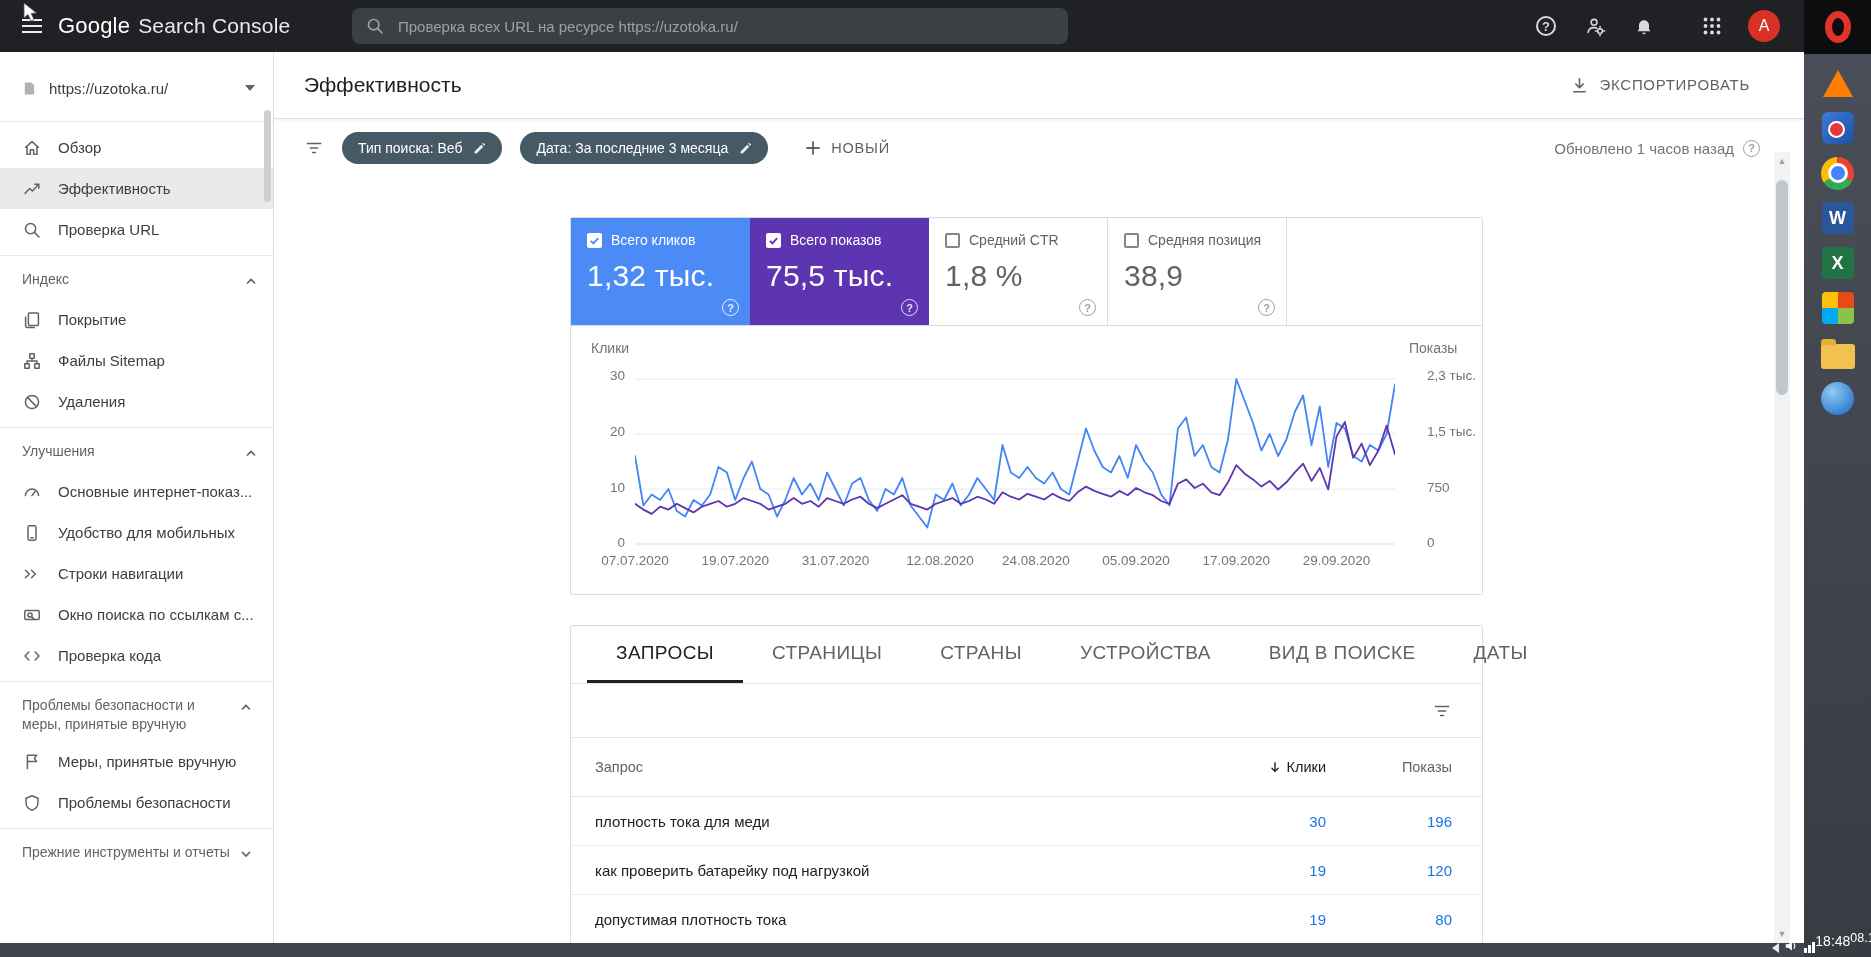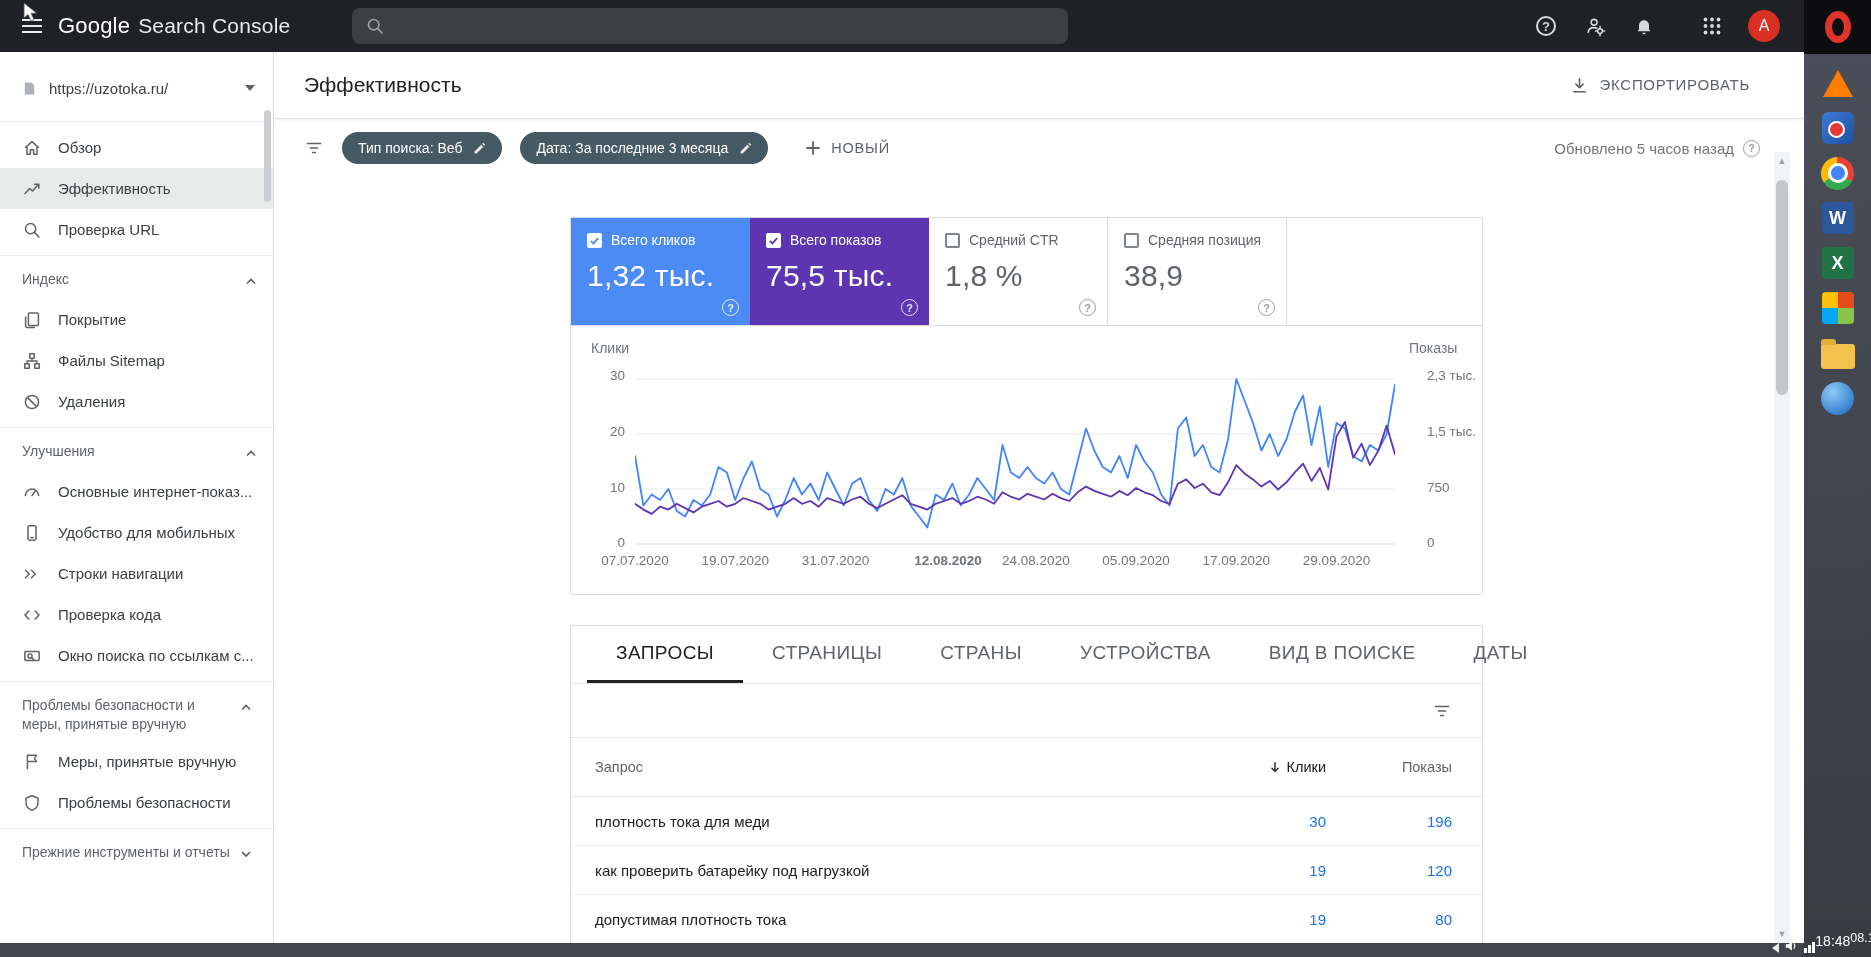--- a/index.html
+++ b/index.html
@@ -134,20 +134,21 @@
     <span class="g">Google</span>
     <span class="sc">Search Console</span>
   </div>
   <div class="search">
     <span style="display:flex;">
       <svg width="18" height="18" viewBox="0 0 18 18" fill="none" stroke="#9aa0a6" stroke-width="1.7" stroke-linecap="round">
           <circle cx="7.7" cy="7.7" r="5.2"></circle>
           <path d="M11.7 11.7 L16 16"></path>
         </svg>
     </span>
+    <input placeholder="Проверка всех URL на ресурсе https://uzotoka.ru/" style="">
   </div>
   <div class="tb-right">
     <span class="tb-ic help-circ">?</span>
     <span class="tb-ic gap28">
       <svg width="22" height="22" viewBox="0 0 24 24" fill="none" stroke="currentColor" stroke-width="1.7" stroke-linecap="round">
           <circle cx="11" cy="8" r="3.2"></circle>
           <path d="M4.5 19 C5 15.5 7.7 13.8 11 13.8 C12.2 13.8 13.2 14 14 14.4"></path>
           <circle cx="17.5" cy="17.5" r="2.6"></circle>
           <path d="M17.5 13.6 v-1.1 M17.5 21.4 v1.1 M13.6 17.5 h-1.1 M21.4 17.5 h1.1"></path>
         </svg>
@@ -283,36 +284,36 @@
     <span class="nav-icon">
       <svg width="20" height="20" viewBox="0 0 20 20" fill="none" stroke="currentColor" stroke-width="1.5" stroke-linecap="round" stroke-linejoin="round">
           <path d="M3.5 6.2 L7.3 10 L3.5 13.8"></path>
           <path d="M9.5 6.2 L13.3 10 L9.5 13.8"></path>
         </svg>
     </span>
     <span>Строки навигации</span>
   </div>
   <div class="nav-item">
     <span class="nav-icon">
-      <svg width="20" height="20" viewBox="0 0 20 20" fill="none" stroke="currentColor" stroke-width="1.5" stroke-linecap="round" stroke-linejoin="round">
-          <path d="M6.8 6 L3 10 L6.8 14"></path>
-          <path d="M13.2 6 L17 10 L13.2 14"></path>
-        </svg>
-    </span>
-    <span>Проверка кода</span>
-  </div>
-  <div class="nav-item">
-    <span class="nav-icon">
       <svg width="20" height="20" viewBox="0 0 20 20" fill="none" stroke="currentColor" stroke-width="1.5" stroke-linecap="round">
           <rect x="2.8" y="5.6" width="14.4" height="8.8" rx="1.2"></rect>
           <circle cx="8" cy="10" r="2.1"></circle>
           <path d="M9.6 11.6 L12 14"></path>
         </svg>
     </span>
     <span>Окно поиска по ссылкам с...</span>
+  </div>
+  <div class="nav-item">
+    <span class="nav-icon">
+      <svg width="20" height="20" viewBox="0 0 20 20" fill="none" stroke="currentColor" stroke-width="1.5" stroke-linecap="round" stroke-linejoin="round">
+          <path d="M6.8 6 L3 10 L6.8 14"></path>
+          <path d="M13.2 6 L17 10 L13.2 14"></path>
+        </svg>
+    </span>
+    <span>Проверка кода</span>
   </div>
 
   <div class="sb-divider"></div>
   <div class="section-hd" style="max-width:230px;">
     <span class="txt">Проблемы безопасности и меры, принятые вручную</span>
     <span class="chev"><svg width="12" height="12" viewBox="0 0 12 12" fill="none" stroke="#5f6368" stroke-width="1.7" stroke-linecap="round">
           <path d="M2.5 8 L6 4.5 L9.5 8"></path>
         </svg></span>
   </div>
   <div class="nav-item">
@@ -380,21 +381,21 @@
     </span>
     <button class="new-btn">
       <span style="display:flex;">
         <svg width="18" height="18" viewBox="0 0 18 18" fill="none" stroke="#5f6368" stroke-width="1.8" stroke-linecap="round">
             <path d="M9 3 V15 M3 9 H15"></path>
           </svg>
       </span>
       <span>НОВЫЙ</span>
     </button>
     <span class="updated">
-      <span>Обновлено 5 часов назад</span>
+      <span>Обновлено 1 часов назад</span>
       <span class="q-circ">?</span>
     </span>
   </div>
 
   <div class="content">
 
     <section class="chart-card">
       <div class="tiles">
         <div class="tile t-blue">
           <div class="trow1">
@@ -453,21 +454,21 @@
             <line x1="0" x2="760" y1="111.0" y2="111.0" stroke="#e8eaed" stroke-width="1"></line>
             <line x1="0" x2="760" y1="56.0" y2="56.0" stroke="#e8eaed" stroke-width="1"></line>
             <line x1="0" x2="760" y1="1.0" y2="1.0" stroke="#e8eaed" stroke-width="1"></line>
             <polyline points="0.0,78.0 8.4,127.5 16.7,116.5 25.1,122.0 33.4,111.0 41.8,133.0 50.1,138.5 58.5,122.0 66.8,127.5 75.2,116.5 83.5,89.0 91.9,94.5 100.2,122.0 108.6,100.0 116.9,83.5 125.3,111.0 133.6,116.5 142.0,138.5 150.3,122.0 158.7,100.0 167.0,116.5 175.4,105.5 183.7,122.0 192.1,94.5 200.4,111.0 208.8,127.5 217.1,105.5 225.5,100.0 233.8,122.0 242.2,133.0 250.5,111.0 258.9,116.5 267.3,100.0 275.6,127.5 284.0,138.5 292.3,149.5 300.7,116.5 309.0,122.0 317.4,105.5 325.7,127.5 334.1,116.5 342.4,100.0 350.8,111.0 359.1,122.0 367.5,67.0 375.8,94.5 384.2,100.0 392.5,89.0 400.9,100.0 409.2,105.5 417.6,94.5 425.9,111.0 434.3,116.5 442.6,83.5 451.0,50.5 459.3,72.5 467.7,89.0 476.0,94.5 484.4,78.0 492.7,100.0 501.1,67.0 509.5,83.5 517.8,94.5 526.2,116.5 534.5,127.5 542.9,50.5 551.2,39.5 559.6,78.0 567.9,67.0 576.3,89.0 584.6,94.5 593.0,61.5 601.3,1.0 609.7,23.0 618.0,45.0 626.4,72.5 634.7,56.0 643.1,78.0 651.4,61.5 659.8,34.0 668.1,17.5 676.5,67.0 684.8,28.5 693.2,89.0 701.5,45.0 709.9,50.5 718.2,78.0 726.6,83.5 734.9,67.0 743.3,72.5 751.6,56.0 760.0,6.5" fill="none" stroke="#4285f4" stroke-width="1.8" stroke-linejoin="round" stroke-linecap="round"></polyline>
             <polyline points="0.0,125.8 8.4,131.6 16.7,135.9 25.1,128.7 33.4,131.6 41.8,125.8 50.1,130.1 58.5,134.4 66.8,128.7 75.2,125.8 83.5,123.0 91.9,128.7 100.2,125.8 108.6,120.1 116.9,123.0 125.3,125.8 133.6,131.6 142.0,128.7 150.3,125.8 158.7,120.1 167.0,125.8 175.4,123.0 183.7,128.7 192.1,120.1 200.4,123.0 208.8,125.8 217.1,121.5 225.5,118.7 233.8,125.8 242.2,130.1 250.5,125.8 258.9,121.5 267.3,117.2 275.6,125.8 284.0,128.7 292.3,131.6 300.7,125.8 309.0,123.0 317.4,120.1 325.7,125.8 334.1,123.0 342.4,118.7 350.8,121.5 359.1,125.8 367.5,114.3 375.8,118.7 384.2,121.5 392.5,115.8 400.9,118.7 409.2,121.5 417.6,115.8 425.9,120.1 434.3,123.0 442.6,114.3 451.0,108.6 459.3,112.9 467.7,115.8 476.0,118.7 484.4,112.9 492.7,117.2 501.1,110.0 509.5,114.3 517.8,117.2 526.2,123.0 534.5,125.8 542.9,105.7 551.2,101.4 559.6,110.0 567.9,105.7 576.3,114.3 584.6,117.2 593.0,104.3 601.3,87.1 609.7,95.7 618.0,101.4 626.4,108.6 634.7,102.9 643.1,111.5 651.4,104.3 659.8,94.3 668.1,85.7 676.5,102.9 684.8,90.0 693.2,111.5 701.5,58.4 709.9,44.0 718.2,79.9 726.6,65.6 734.9,87.1 743.3,72.7 751.6,47.6 760.0,76.3" fill="none" stroke="#5e35b1" stroke-width="1.8" stroke-linejoin="round" stroke-linecap="round"></polyline>
           </svg>
         <div id="x-labels">
             <span class="x-lbl" style="left: -1px;">07.07.2020</span>
             <span class="x-lbl" style="left: 99.2198px;">19.07.2020</span>
             <span class="x-lbl" style="left: 199.44px;">31.07.2020</span>
-            <span class="x-lbl" style="left: 312px; font-weight: bold;">12.08.2020</span>
+            <span class="x-lbl" style="left: 304px;">12.08.2020</span>
             <span class="x-lbl" style="left: 399.879px;">24.08.2020</span>
             <span class="x-lbl" style="left: 500.099px;">05.09.2020</span>
             <span class="x-lbl" style="left: 600.319px;">17.09.2020</span>
             <span class="x-lbl" style="left: 700.538px;">29.09.2020</span>
           </div>
       </div>
     </section>
 
     <section class="table-card">
       <div class="tabs">

